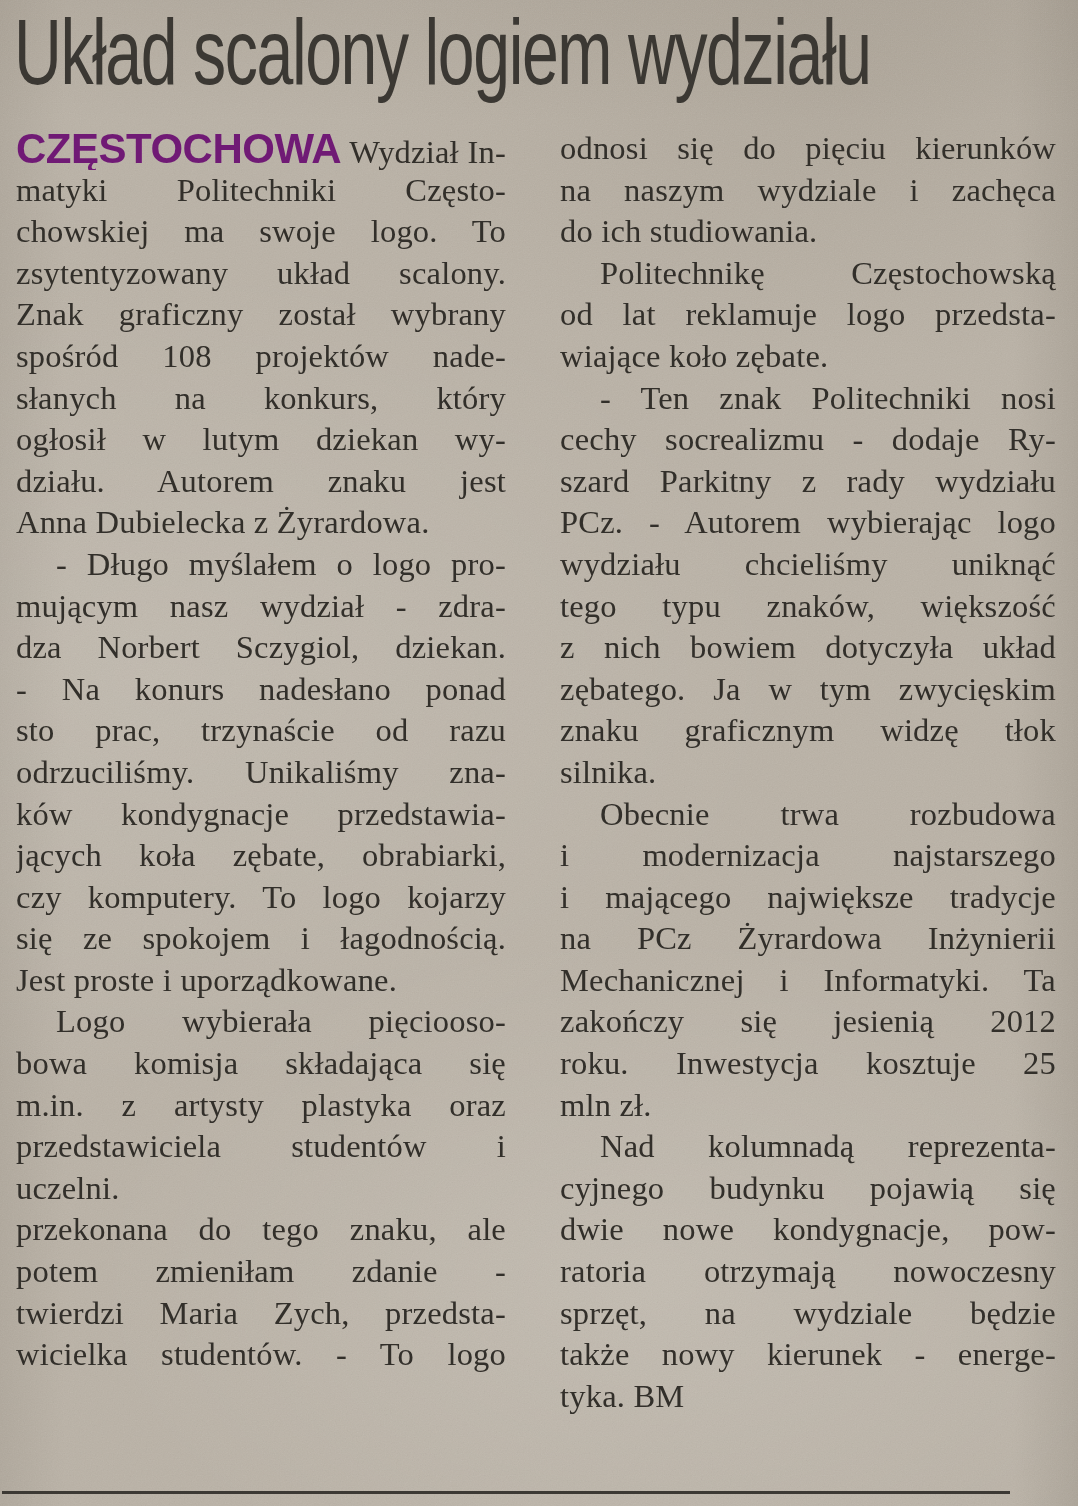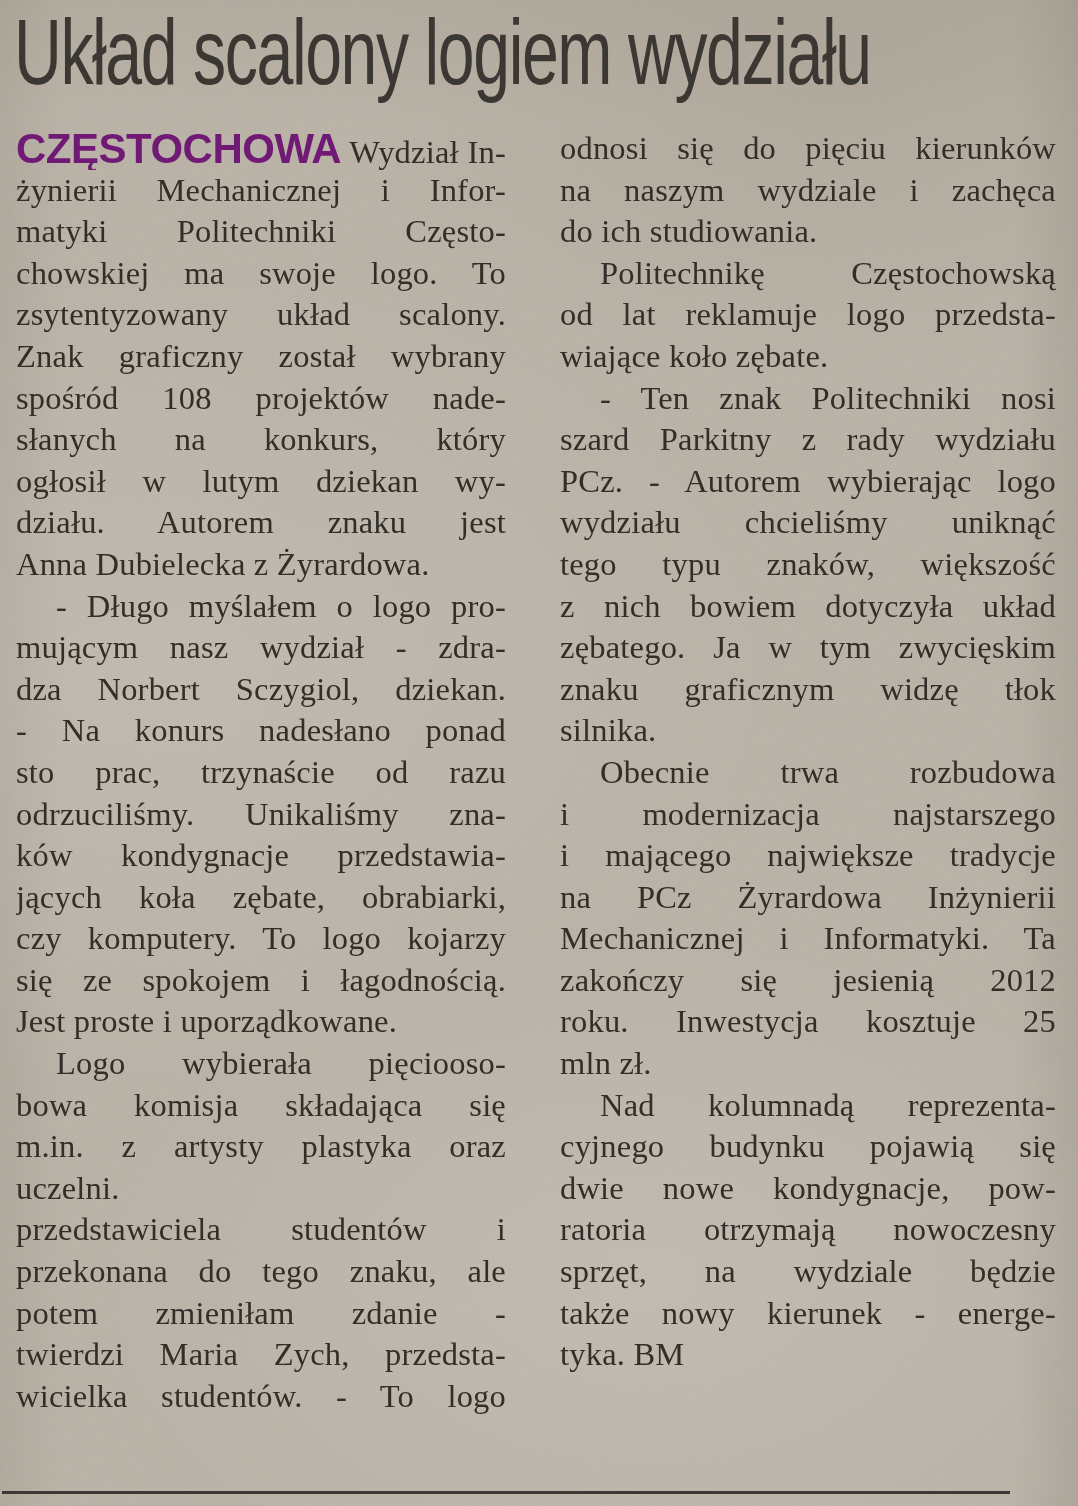--- a/index.html
+++ b/index.html
@@ -62,21 +62,20 @@
     <feTurbulence type="fractalNoise" baseFrequency="0.82" numOctaves="2" stitchTiles="stitch"></feTurbulence>
     <feColorMatrix type="saturate" values="0"></feColorMatrix>
   </filter>
   <rect width="100%" height="100%" filter="url(#grain-f)" opacity="0.13"></rect>
 </svg>
 
 <div class="headline">Układ scalony logiem wydziału</div>
 
 <div class="col col-left">
     <div class="line"><span class="kicker">CZĘSTOCHOWA</span> Wydział In-</div>
-    <div class="line">żynierii Mechanicznej i Infor-</div>
     <div class="line">matyki Politechniki Często-</div>
     <div class="line">chowskiej ma swoje logo. To</div>
     <div class="line">zsytentyzowany układ scalony.</div>
     <div class="line">Znak graficzny został wybrany</div>
     <div class="line">spośród 108 projektów nade-</div>
     <div class="line">słanych na konkurs, który</div>
     <div class="line">ogłosił w lutym dziekan wy-</div>
     <div class="line">działu. Autorem znaku jest</div>
     <div class="line end">Anna Dubielecka z Żyrardowa.</div>
     <div class="line indent">- Długo myślałem o logo pro-</div>
@@ -86,36 +85,37 @@
     <div class="line">sto prac, trzynaście od razu</div>
     <div class="line">odrzuciliśmy. Unikaliśmy zna-</div>
     <div class="line">ków kondygnacje przedstawia-</div>
     <div class="line">jących koła zębate, obrabiarki,</div>
     <div class="line">czy komputery. To logo kojarzy</div>
     <div class="line">się ze spokojem i łagodnością.</div>
     <div class="line end">Jest proste i uporządkowane.</div>
     <div class="line indent">Logo wybierała pięciooso-</div>
     <div class="line">bowa komisja składająca się</div>
     <div class="line">m.in. z artysty plastyka oraz</div>
+    <div class="line">przedstawiciela studentów i</div>
     <div class="line end">uczelni.</div>
-    <div class="line">przedstawiciela studentów i</div>
     <div class="line">przekonana do tego znaku, ale</div>
     <div class="line">potem zmieniłam zdanie -</div>
     <div class="line">twierdzi Maria Zych, przedsta-</div>
     <div class="line">wicielka studentów. - To logo</div>
   </div>
 
 <div class="col col-right">
     <div class="line">odnosi się do pięciu kierunków</div>
     <div class="line">na naszym wydziale i zachęca</div>
     <div class="line end">do ich studiowania.</div>
     <div class="line indent">Politechnikę Częstochowską</div>
     <div class="line">od lat reklamuje logo przedsta-</div>
     <div class="line end">wiające koło zębate.</div>
     <div class="line indent">- Ten znak Politechniki nosi</div>
+    <div class="line">cechy socrealizmu - dodaje Ry-</div>
     <div class="line">szard Parkitny z rady wydziału</div>
     <div class="line">PCz. - Autorem wybierając logo</div>
     <div class="line">wydziału chcieliśmy uniknąć</div>
     <div class="line">tego typu znaków, większość</div>
     <div class="line">z nich bowiem dotyczyła układ</div>
     <div class="line">zębatego. Ja w tym zwycięskim</div>
     <div class="line">znaku graficznym widzę tłok</div>
     <div class="line end">silnika.</div>
     <div class="line indent">Obecnie trwa rozbudowa</div>
     <div class="line">i modernizacja najstarszego</div>

